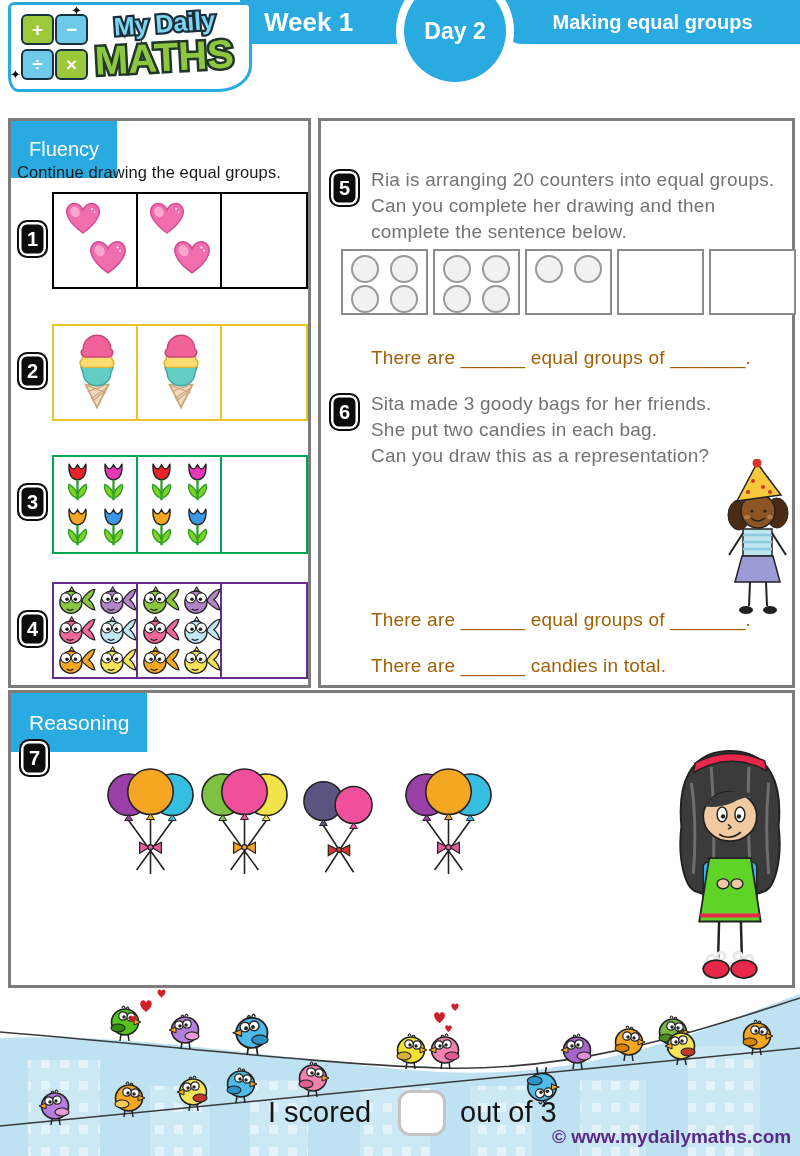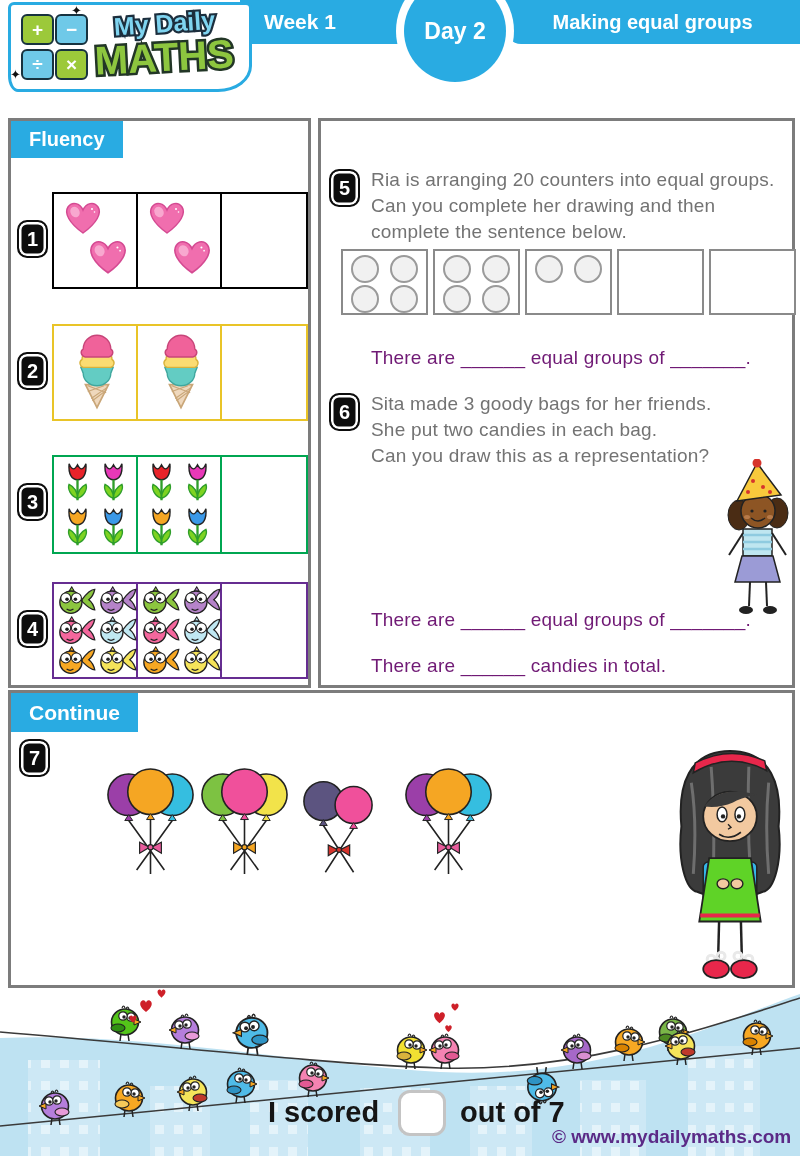--- a/index.html
+++ b/index.html
@@ -10,50 +10,50 @@
   .logo-box{left:8px;top:2px;width:238px;height:84px;background:#fff;
     border:3px solid #29ABE2;border-radius:6px 6px 34px 10px / 6px 6px 26px 16px;z-index:5;}
   .op-grid{left:10px;top:9px;display:grid;grid-template-columns:30px 30px;grid-gap:4px;}
   .op-tile{width:29px;height:27px;border:2px solid #17323F;border-radius:6px;color:#fff;
     font-weight:bold;font-size:19px;display:flex;align-items:center;justify-content:center;}
   .op-green{background:#9CC93A;}
   .op-blue{background:#6FC9E8;}
   .sparkle{font-size:13px;color:#111;}
   .band{background:#29ABE2;color:#fff;font-weight:bold;}
   .week-band{left:240px;top:0;width:208px;height:44px;z-index:1;}
-  .week-text{left:24px;top:0;line-height:44px;font-size:21px;}
+  .week-text{left:24px;top:0;line-height:44px;font-size:26px;}
   .day-ring{left:396px;top:-28px;width:118px;height:118px;border-radius:50%;background:#fff;z-index:2;}
   .day-circle{left:404px;top:-20px;width:102px;height:102px;border-radius:50%;z-index:3;
     display:flex;align-items:center;justify-content:center;font-size:23px;}
   .title-band{left:505px;top:0;width:295px;height:44px;border-radius:0 0 0 16px;z-index:1;
     display:flex;align-items:center;justify-content:center;font-size:20px;}
   
   .panel{background:#fff;border:3px solid #7C7C7C;}
-  .tab{position:absolute;left:0;top:0;background:#29ABE2;color:#fff;font-weight:bold;
-    font-size:20px;display:flex;align-items:center;padding:2px 18px;height:33px;}
+  .tab{position:absolute;left:0;top:0;background:#29ABE2;color:#fff;font-weight:normal;
+    font-size:20px;display:flex;align-items:center;padding:12px 18px;height:33px;}
   .badge{width:31px;height:38px;background:#0D0D0D;border:2.5px solid #0D0D0D;border-radius:10px;
     box-shadow:inset 0 0 0 2.5px #fff;color:#fff;font-weight:bold;font-size:20px;
     display:flex;align-items:center;justify-content:center;box-sizing:border-box;}
   .qtext{font-size:19px;line-height:26px;letter-spacing:.2px;color:#737373;}
-  .sentence{font-size:19px;letter-spacing:.2px;color:#701a75;}
+  .sentence{font-size:19px;letter-spacing:.2px;color:#a16207;}
   
   .strip{display:flex;box-sizing:border-box;}
   .cell{width:84px;box-sizing:border-box;background:#fff;}
   .b-black{border:2.5px solid #000;}  .b-black .cell{border-right:2.5px solid #000;}
   .b-yellow{border:2.5px solid #E9C428;} .b-yellow .cell{border-right:2.5px solid #E9C428;}
   .b-green{border:2.5px solid #00A651;}  .b-green .cell{border-right:2.5px solid #00A651;}
   .b-purple{border:2.5px solid #662D91;} .b-purple .cell{border-right:2.5px solid #662D91;}
   .strip .cell:last-child{border-right:none !important;}
   
   .cbox-row{display:flex;gap:5px;}
   .cbox{width:87px;height:66px;border:2px solid #8A8A8A;box-sizing:border-box;background:#fff;
     display:flex;flex-wrap:wrap;align-content:flex-start;gap:2px 11px;padding:4px 8px;overflow:hidden;}
   .counter{width:28px;height:28px;border-radius:50%;background:#F1F1F1;border:2px solid #9A9A9A;box-sizing:border-box;}
   
-  .score-text{font-size:29px;font-weight:bold;color:#151515;}
+  .score-text{font-size:29px;font-weight:normal;color:#151515;}
   .score-box{left:398px;top:1090px;width:48px;height:46px;background:#fff;border:3px solid #C4C4C4;
     border-radius:12px;box-sizing:border-box;}
   .copyright{font-size:19px;font-weight:bold;color:#5B2A86;}
 </style>
 </head>
 <body>
 
 <svg width="0" height="0" style="position:absolute" aria-hidden="true">
 <defs>
   <symbol id="sym-heart" viewBox="0 0 40 36">
@@ -150,20 +150,21 @@
   <div class="abs sparkle" style="left:60px;top:-2px">✦</div>
   <div class="abs sparkle" style="left:-1px;top:62px">✦</div>
   <svg class="abs" style="left:70px;top:0" width="166" height="82" viewBox="0 0 166 82">
     <text x="84" y="27" text-anchor="middle" font-family="Liberation Sans, sans-serif" font-size="25" font-weight="bold" fill="#7FD4F0" stroke="#1C2E3D" stroke-width="4.5" paint-order="stroke" transform="rotate(-4 84 27)">My Daily</text>
     <text x="84" y="66" text-anchor="middle" font-family="Liberation Sans, sans-serif" font-size="40" font-weight="bold" fill="#8DC63F" stroke="#223626" stroke-width="5" paint-order="stroke" transform="rotate(-3 84 66)">MATHS</text>
   </svg>
 </div>
 
 <div class="abs panel" style="left:8px;top:118px;width:297px;height:564px">
   <div class="tab">Fluency</div>
+  <div class="abs" style="left:6px;top:42px;font-size:16.5px;letter-spacing:.1px">Continue drawing the equal groups.</div>
 
   <div class="abs badge" style="left:6px;top:99px">1</div>
   <div class="abs strip b-black" style="left:41px;top:71px;height:97px">
     <div class="cell">
       <svg width="84" height="92" viewBox="0 0 84 92">
         <use href="#sym-heart" x="9" y="6" width="40" height="36"></use>
         <use href="#sym-heart" x="33" y="44" width="42" height="38"></use>
       </svg>
     </div>
     <div class="cell">
@@ -296,21 +297,21 @@
     <line x1="53" y1="123" x2="54" y2="147" stroke="#222" stroke-width="2"></line>
     <ellipse cx="33" cy="151" rx="7" ry="4" fill="#222"></ellipse>
       <ellipse cx="57" cy="151" rx="7" ry="4" fill="#222"></ellipse>
   </svg>
 
   <div class="abs sentence" style="left:50px;top:488px">There are ______ equal groups of _______.</div>
   <div class="abs sentence" style="left:50px;top:534px">There are ______ candies in total.</div>
 </div>
 
 <div class="abs panel" style="left:8px;top:690px;width:781px;height:292px">
-  <div class="tab" style="height:35px;font-size:21px">Continue</div>
+  <div class="tab" style="height:35px;font-size:21px">Reasoning</div>
 
   <div class="abs badge" style="left:8px;top:46px">7</div>
 
   <svg class="abs" style="left:92px;top:72px" width="95" height="115" viewBox="0 0 96 116">
     <use href="#sym-balloons3" width="96" height="116" style="--b1:#9B3FA8;--b2:#F5A623;--b3:#35BEE0;--bow:#E85C9C"></use>
   </svg>
   <svg class="abs" style="left:186px;top:72px" width="95" height="115" viewBox="0 0 96 116">
     <use href="#sym-balloons3" width="96" height="116" style="--b1:#7DC242;--b2:#F0509B;--b3:#F2E34A;--bow:#F5A623"></use>
   </svg>
   <svg class="abs" style="left:288px;top:76px" width="78" height="113" viewBox="0 0 76 116">
@@ -390,14 +391,14 @@
     <use href="#sym-heart-s" x="156" y="0" width="11" height="11"></use>
     <use href="#sym-heart-s" x="128" y="26" width="10" height="10"></use>
     <use href="#sym-heart-s" x="432" y="22" width="15" height="15"></use>
     <use href="#sym-heart-s" x="450" y="14" width="10" height="10"></use>
     <use href="#sym-heart-s" x="444" y="36" width="9" height="9"></use>
   </g>
 </svg>
 
 <div class="abs score-text" style="left:268px;top:1096px">I scored</div>
 <div class="abs score-box"></div>
-<div class="abs score-text" style="left:460px;top:1096px">out of 7</div>
+<div class="abs score-text" style="left:460px;top:1096px">out of 3</div>
 <div class="abs copyright" style="left:552px;top:1126px">© www.mydailymaths.com</div>
 
 </body></html>

